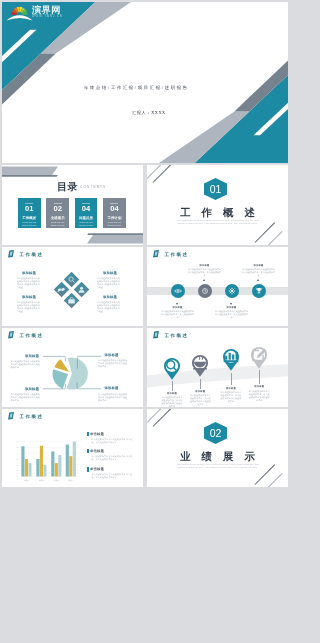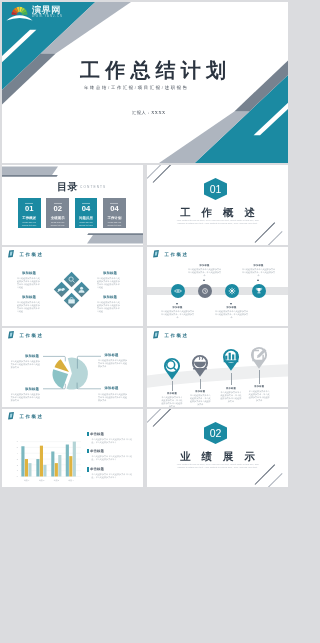--- a/index.html
+++ b/index.html
@@ -124,21 +124,20 @@
       <path d="M28.39 8.12 A13.5 13.5 0 0 1 32.37 10.78 L26.12 17.26 A4.5 4.5 0 0 0 24.80 16.37 Z" fill="#aed136"></path>
       <path d="M32.72 11.13 A13.5 13.5 0 0 1 35.38 15.11 L27.13 18.70 A4.5 4.5 0 0 0 26.24 17.38 Z" fill="#6cbf3f"></path>
       <path d="M35.56 15.56 A13.5 13.5 0 0 1 36.50 20.26 L27.50 20.42 A4.5 4.5 0 0 0 27.19 18.85 Z" fill="#4caf50"></path>
       <path d="M1 30 Q23 13 45 30 Q23 21.5 1 30 Z" fill="#ffffff"></path>
     </svg>
     <div class="logo-txt">
       <div class="logo-cn">演界网</div>
       <div class="logo-en">WWW.YANJ.CN</div>
     </div>
   </div>
-  <div class="t1-title" style="left:78px;top:55px;">工作总结计划</div>
   <div class="t1-sub" style="left:82px;top:83px;">年终总结/工作汇报/项目汇报/述职报告</div>
   <div class="t1-presenter" style="left:130px;top:108px;">汇报人：XXXX</div>
 </div>
 <div class="slide" id="s2">
   <div class="s2-strip"></div>
   <div class="s2-strip2"></div>
   <div class="s2-strip-b"></div>
   <div class="s2-strip2-b"></div>
   <div class="s2-title">目录</div>
   <div class="s2-en">CONTENTS</div>

